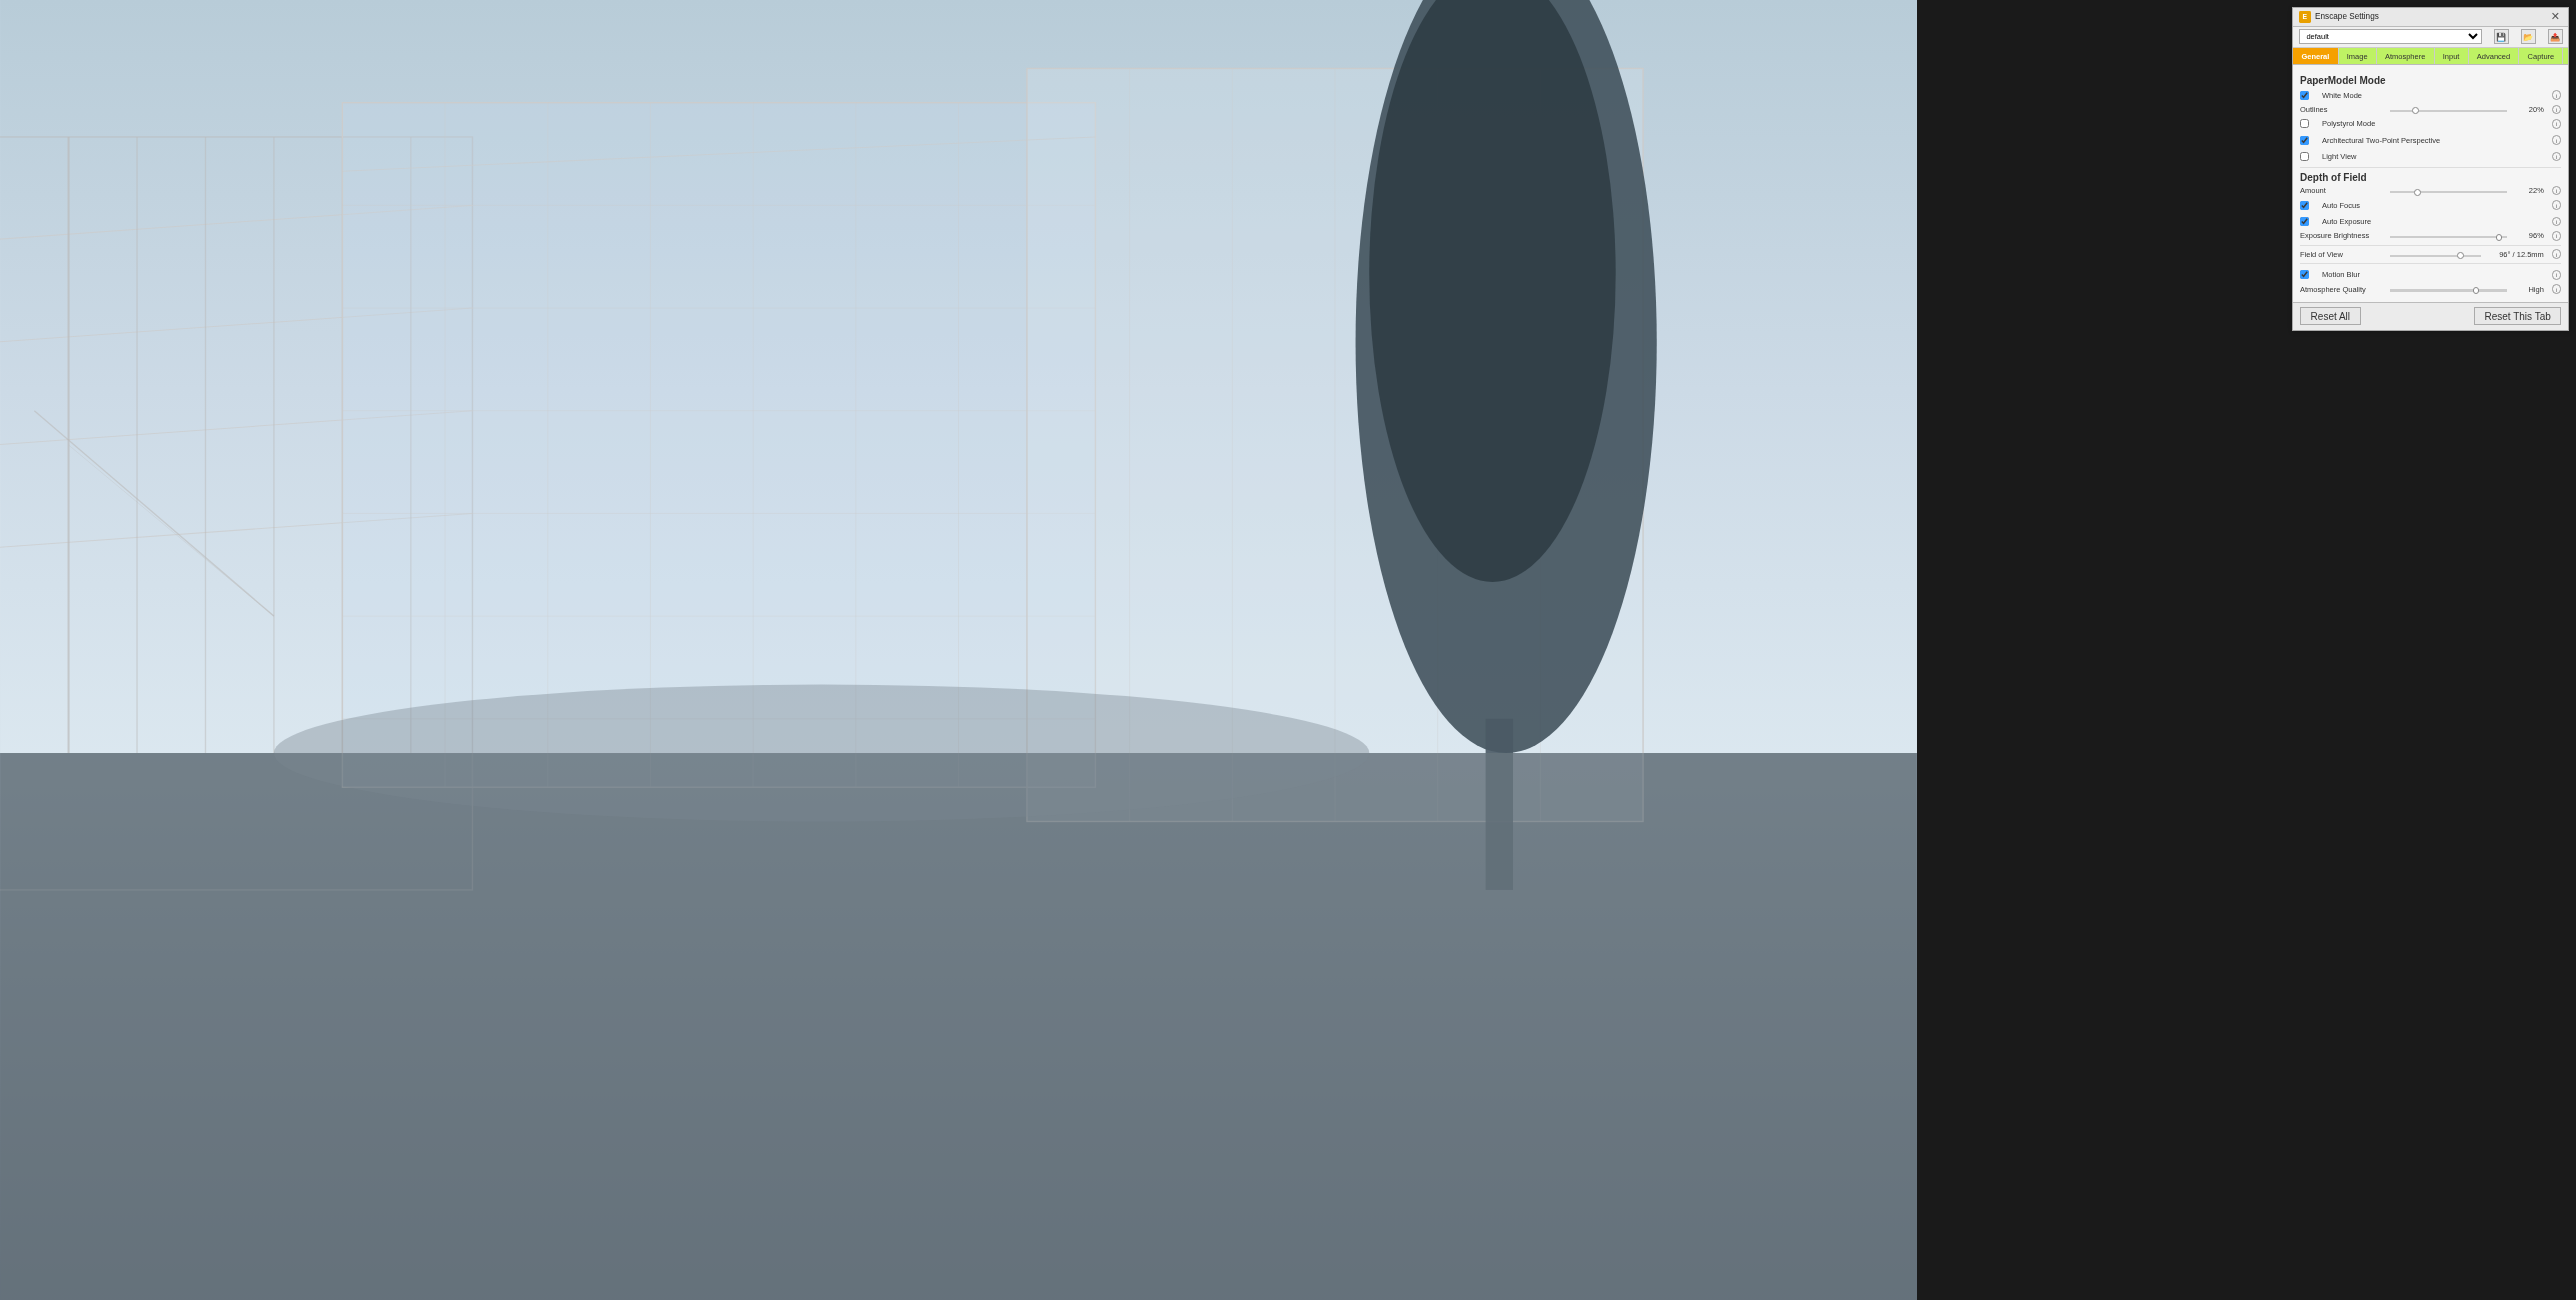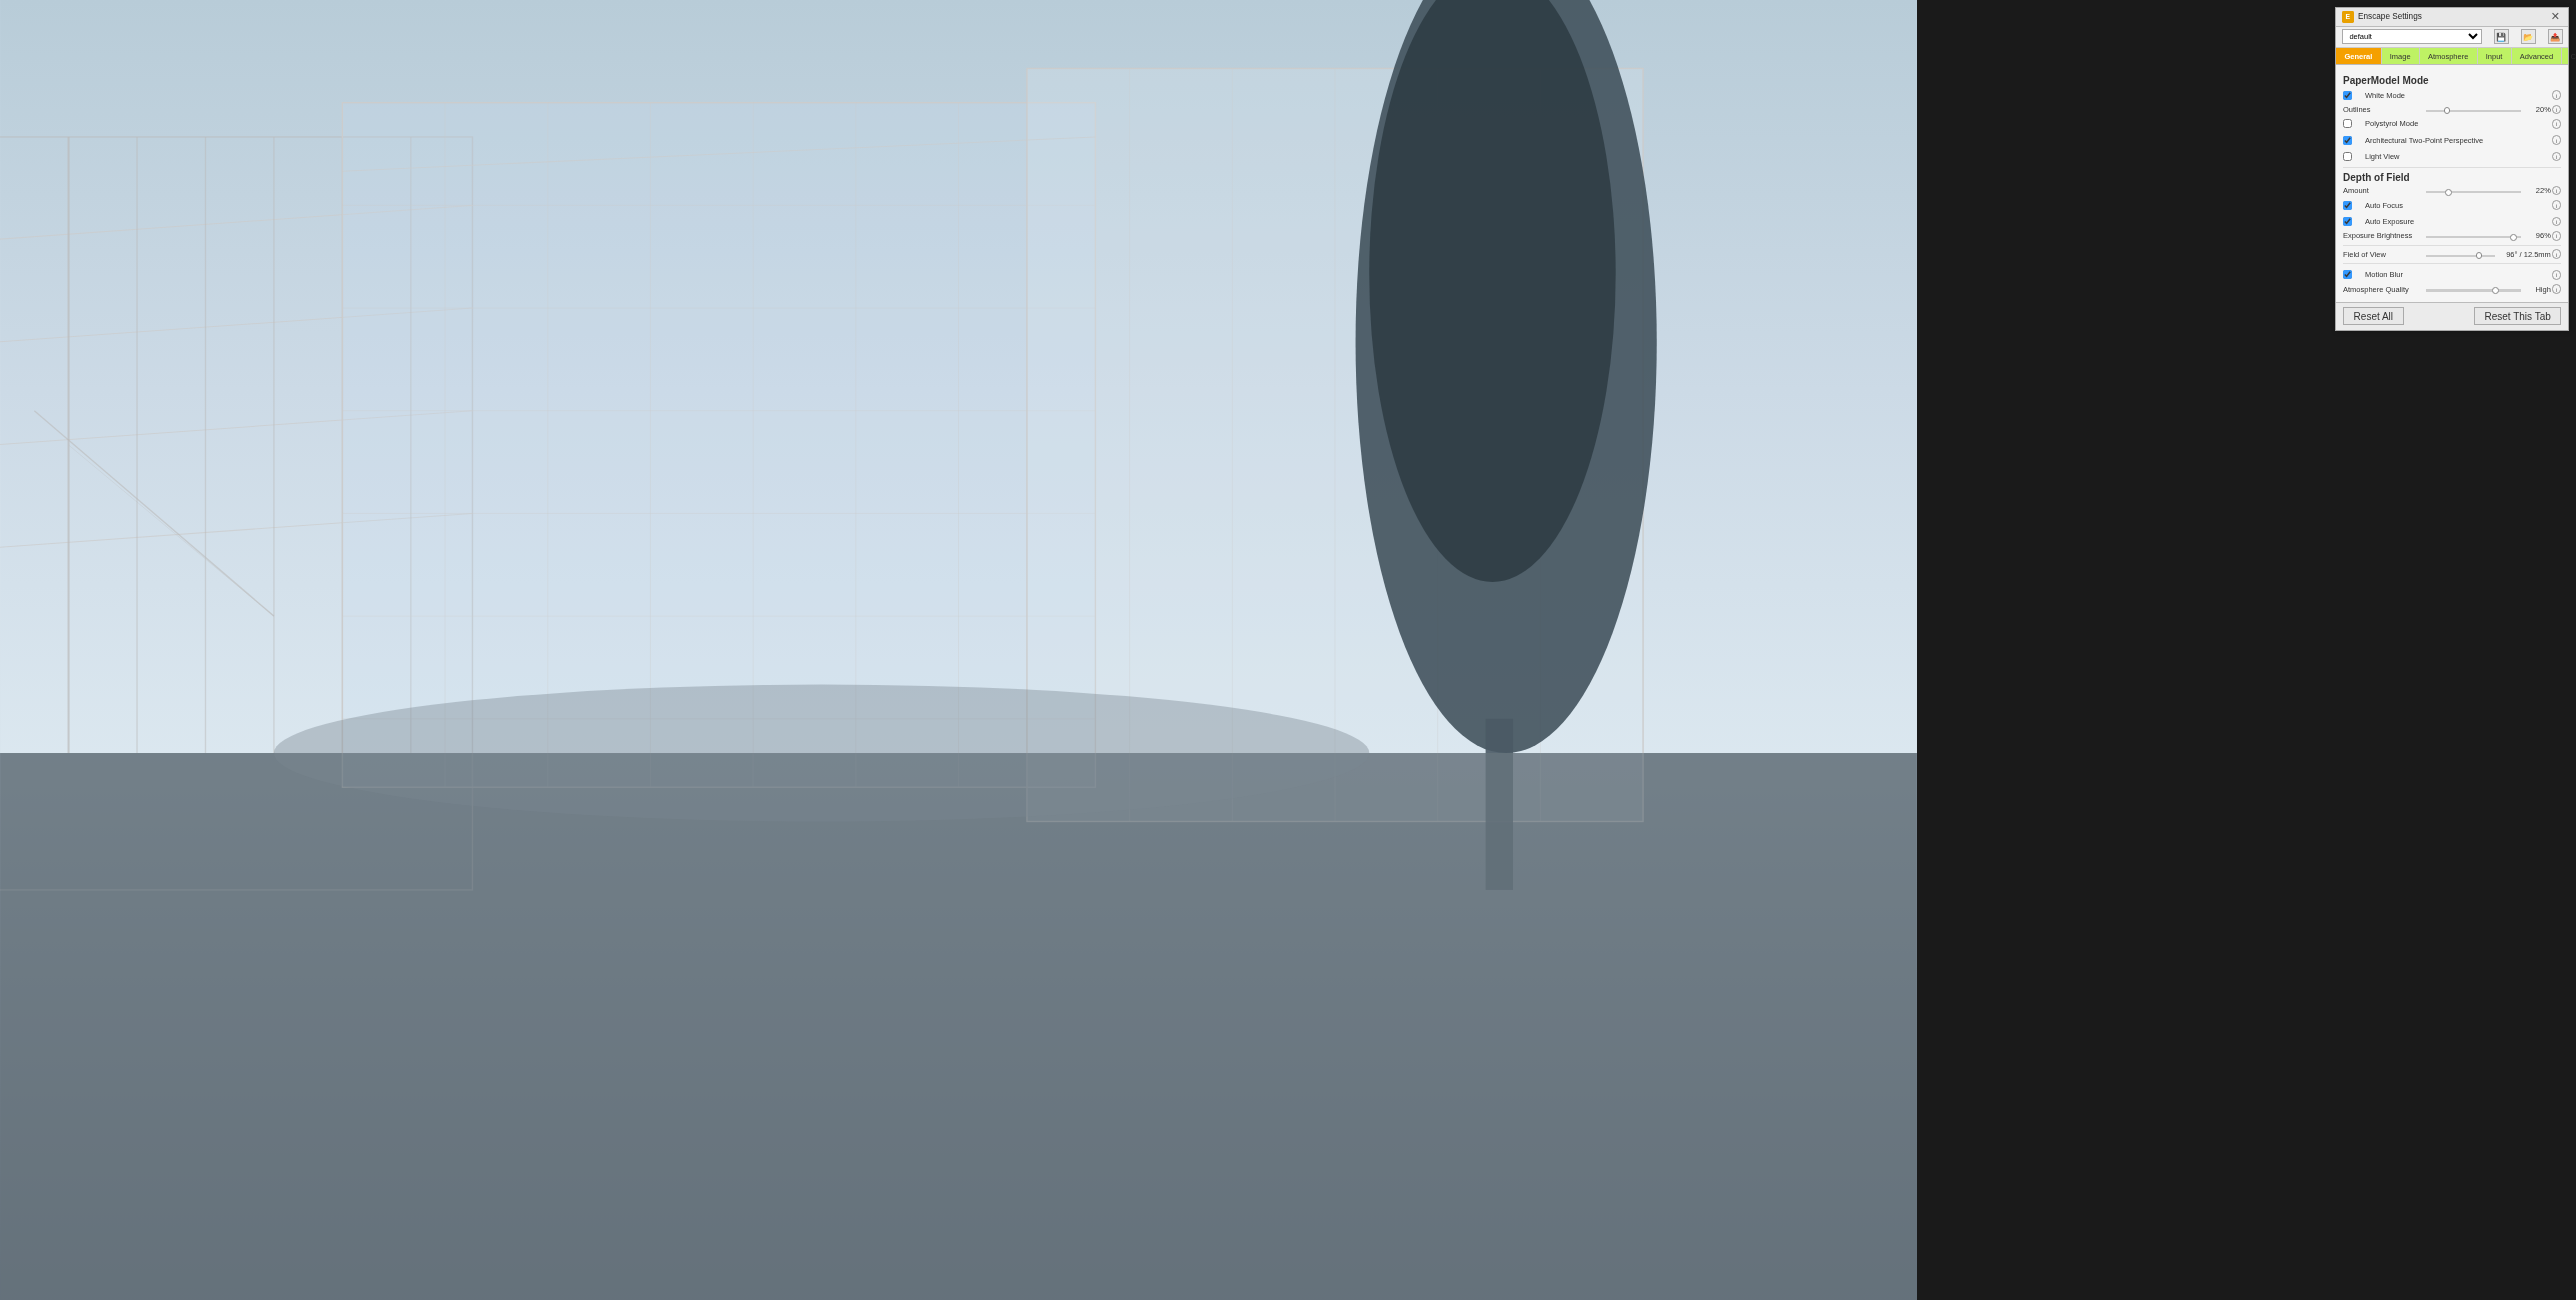--- a/index.html
+++ b/index.html
@@ -59,21 +59,21 @@
       position: absolute;
       top: 0; left: 0;
       width: 100%; height: 100%;
     }
 
     
     .settings-panel {
       position: absolute;
       top: 6.8px;
       right: 6.8px;
-      width: 234px;
+      width: 277px;
       background: #f0f0f0;
       border: 0.7px solid #aaa;
       box-shadow: 1.4px 1.4px 5.5px rgba(0,0,0,0.3);
     }
 
     .panel-titlebar {
       display: flex;
       align-items: center;
       justify-content: space-between;
       background: #e8e8e8;
@@ -262,21 +262,21 @@
       background: #e8e8e8;
       cursor: pointer;
       color: #333;
     }
 
     
     .full-setting-row {
       display: flex;
       align-items: center;
       margin: 2.7px 0;
-      gap: 1px;
+      gap: 8px;
     }
     .full-setting-row .label {
       width: 82px;
       font-size: 7.5px;
       color: #333;
       flex-shrink: 0;
     }
     .full-setting-row .slider-wrap {
       flex: 1;
     }

